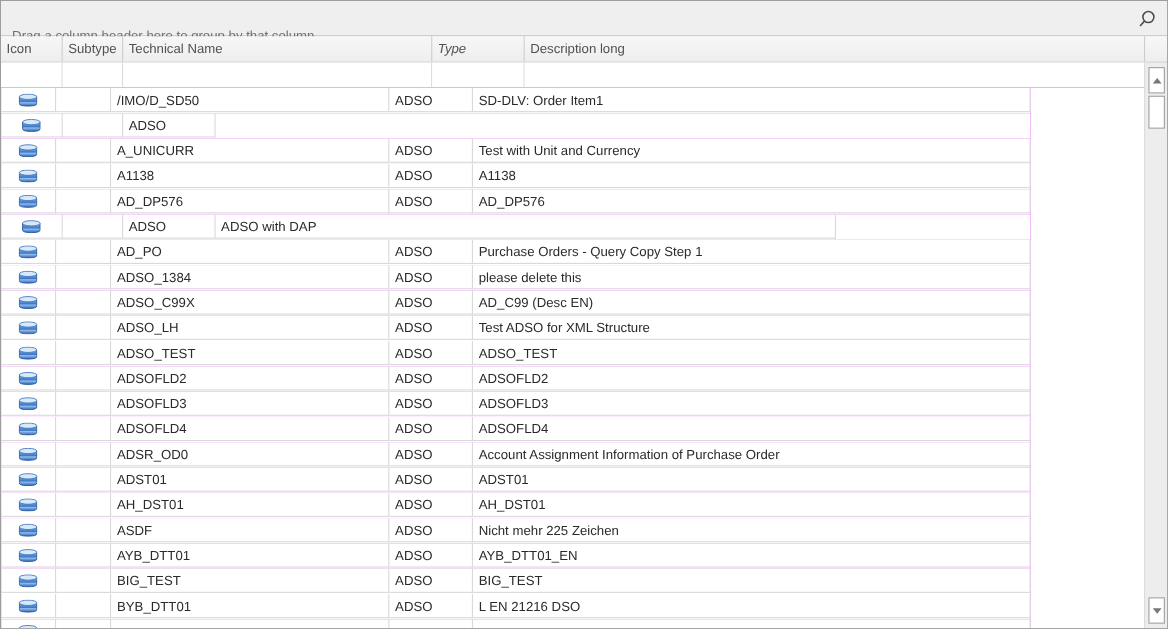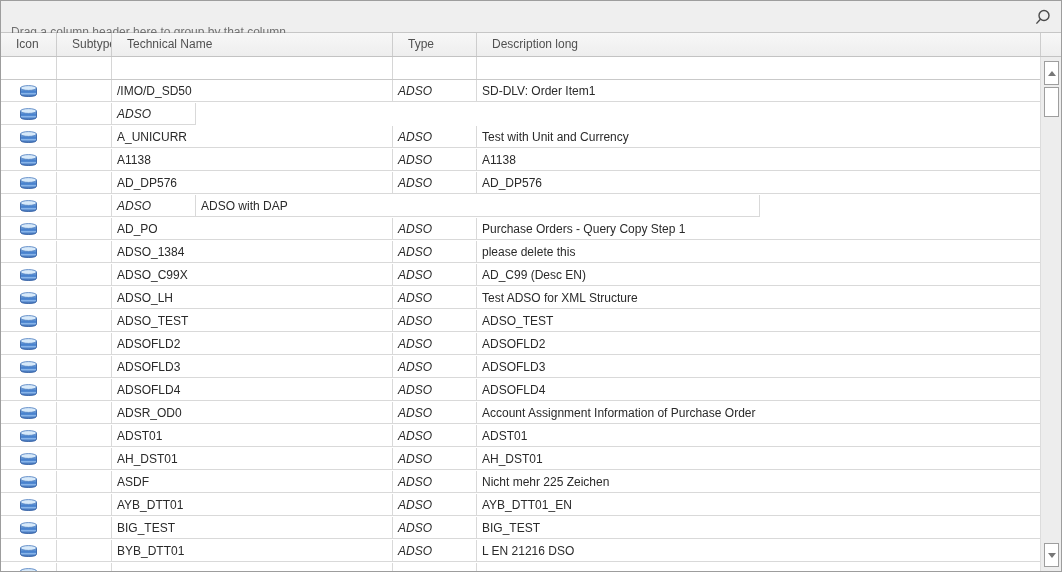--- a/index.html
+++ b/index.html
@@ -20,50 +20,50 @@
     position:absolute;right:6px;top:4px;width:26px;height:24px;
     display:flex;align-items:center;justify-content:center;cursor:pointer;
   }
   
   .header-row{
     position:absolute;top:32px;left:0;width:1060px;height:24px;
     background:linear-gradient(#f7f7f7,#eeeeee);
     border-bottom:1px solid #c3c3c3;display:flex;
   }
   .header-cell{
-    height:23px;line-height:23px;padding-left:15px;
+    height:23px;line-height:23px;padding-left:5px;
     border-right:1px solid #cdcdcd;color:#515151;
     white-space:nowrap;overflow:hidden;cursor:pointer;
   }
   .header-stub{flex:1;border-right:none;cursor:default;}
   
   .filter-row{
     position:absolute;top:56px;left:0;width:1040px;height:23px;
     background:#fff;border-bottom:1px solid #c9c9c9;display:flex;
   }
   .filter-cell{height:22px;border-right:1px solid #d6d6d6;background:#fff;}
   
   .rows-viewport{
-    position:absolute;top:79px;left:0;width:1040px;bottom:0;overflow:hidden;background:#d946ef;
+    position:absolute;top:79px;left:0;width:936px;bottom:0;overflow:hidden;background:#d946ef;
   }
   .data-row{display:flex;height:23px;background:#fff;cursor:default;}
   .cell{
     height:22px;line-height:22px;padding-left:5px;
     border-right:1px solid #d9d9d9;border-bottom:1px solid #d9d9d9;
     white-space:nowrap;overflow:hidden;color:#2a2a2a;
   }
   .c-icon{width:56px;padding-left:0;display:flex;align-items:center;justify-content:center;}
   .c-subtype{width:55px;}
   .c-tech{width:281px;}
-  .c-type{width:84px;font-style:italic;}
+  .c-type{width:84px;}
   .c-desc{width:564px;border-right:1px solid #d9d9d9;}
   .h-icon{width:56px;}
   .h-subtype{width:55px;}
   .h-tech{width:281px;}
-  .h-type{width:84px;}
+  .h-type{width:84px;font-style:italic;}
   .h-desc{width:564px;}
   
   .vscroll{
     position:absolute;top:56px;right:0;width:21px;bottom:0;
     background:#ededed;border-left:1px solid #dcdcdc;
   }
   .sb-btn{
     position:absolute;left:3px;width:15px;height:24px;background:#fff;
     border:1px solid #9e9e9e;display:flex;align-items:center;justify-content:center;cursor:pointer;
   }

